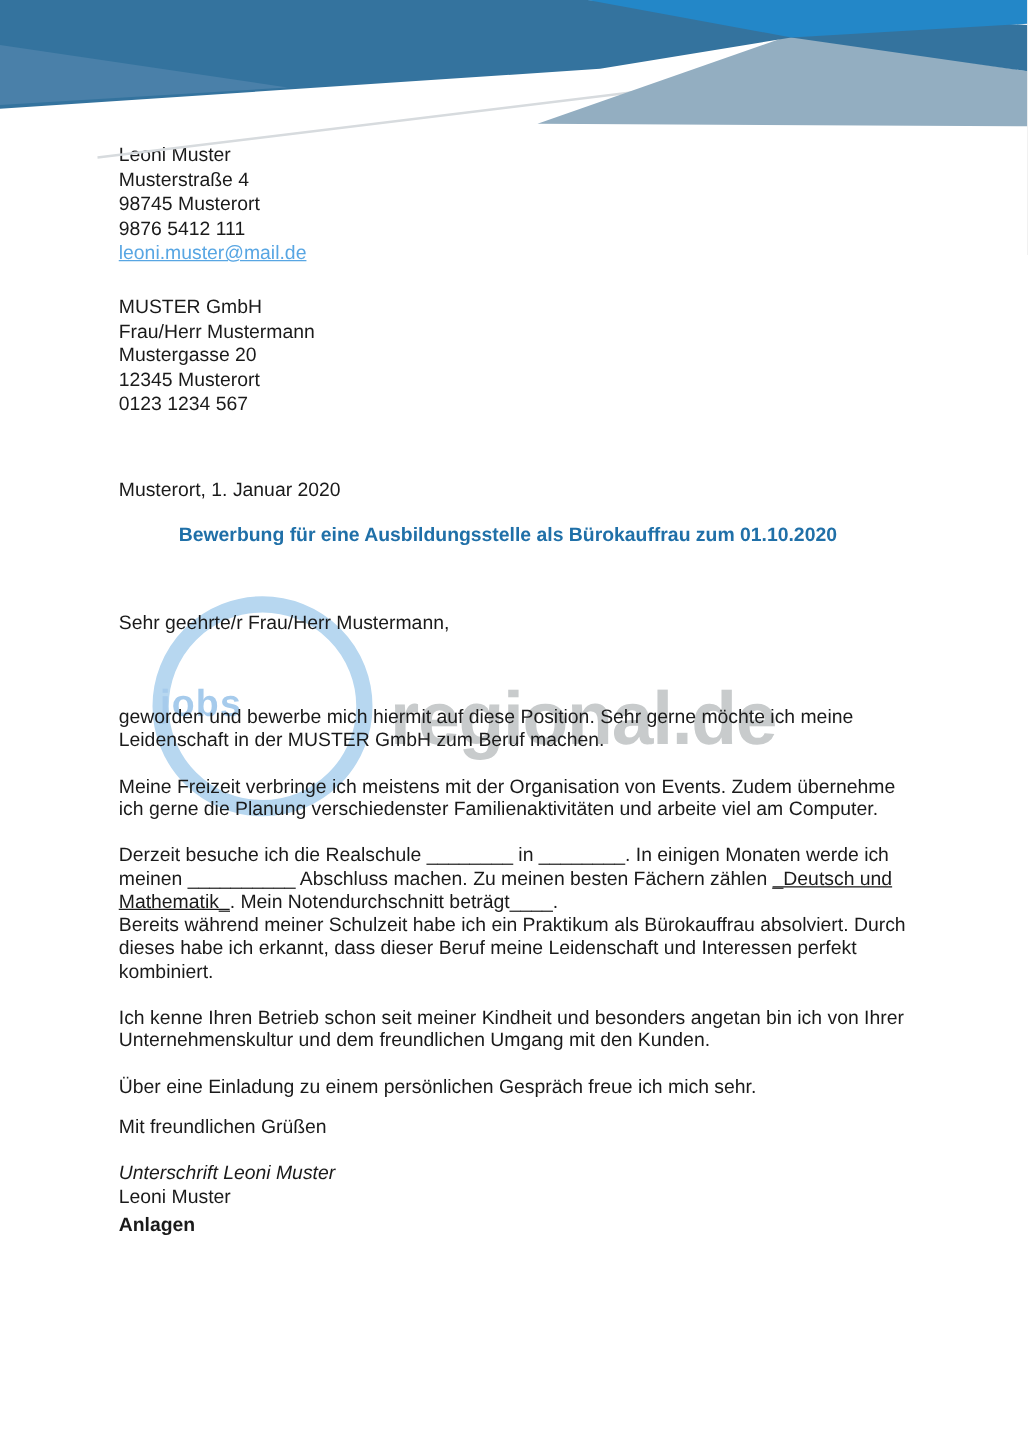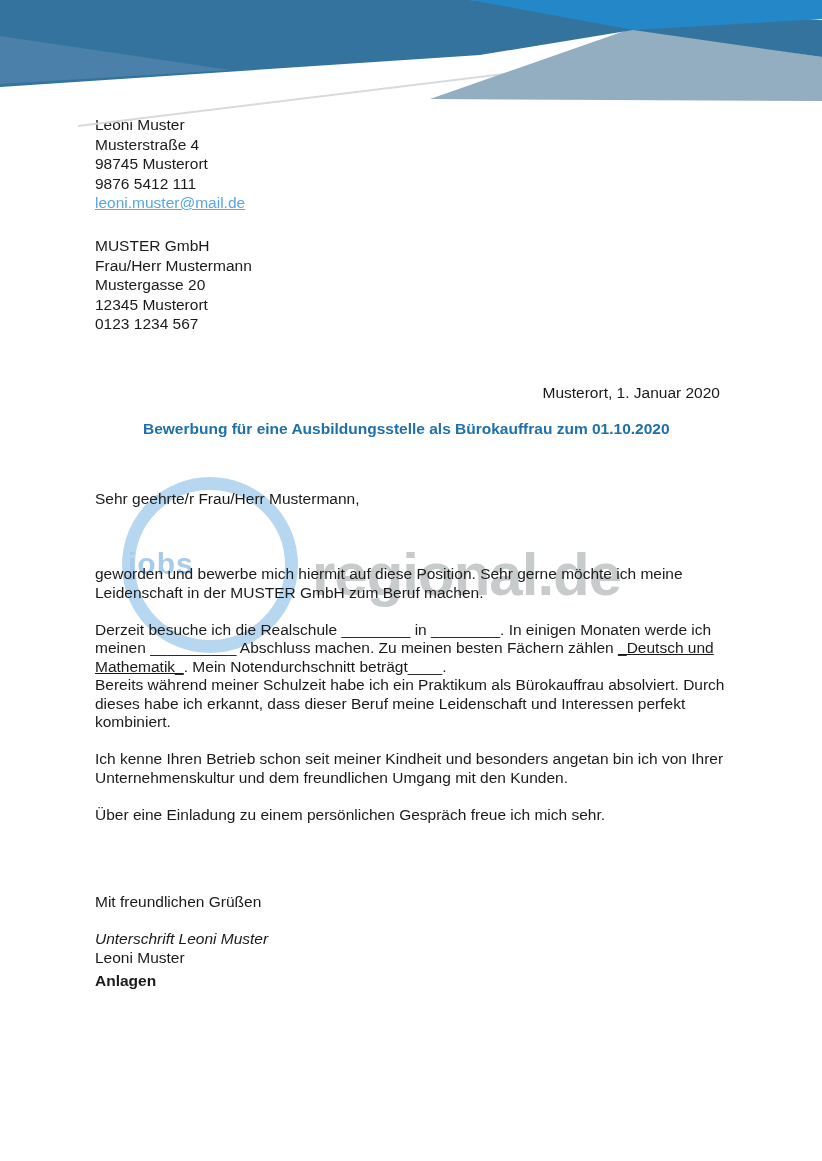--- a/index.html
+++ b/index.html
@@ -28,21 +28,21 @@
     position:absolute;left:312px;top:545px;
     font-size:60px;font-weight:700;letter-spacing:-1px;color:#c8cbcc;line-height:1;
   }
   
   .txt{position:absolute;z-index:2;}
   .addr{left:95px;width:420px;}
   .sender{top:116px;}
   .recipient{top:237px;}
   .addr div{height:19.5px;}
   .email-link{color:#58a6e3;text-decoration:underline;cursor:pointer;}
-  .date{left:95px;top:384px;width:625px;text-align:right;}
+  .date{left:95px;top:384px;width:625px;}
   .subject{left:95px;top:420px;width:680px;font-weight:700;color:#2070a8;margin-left:48px;}
   .body-block{left:95px;top:490px;width:680px;}
   .body-block p{margin:0 0 18.5px 0;}
   .body-block p.salutation{margin-bottom:38px;}
   .closing{left:95px;top:893px;width:500px;}
   .closing .gap{height:18.5px;}
   .sig-italic{font-style:italic;}
   .attachments{font-weight:700;margin-top:5px;}
 </style>
 </head>
@@ -80,20 +80,21 @@
     <div>0123 1234 567</div>
   </div>
 
   <div class="txt date">Musterort, 1. Januar 2020</div>
 
   <div class="txt subject">Bewerbung für eine Ausbildungsstelle als Bürokauffrau zum 01.10.2020</div>
 
   <div class="txt body-block">
     <p class="salutation">Sehr geehrte/r Frau/Herr Mustermann,</p>
     <p><br><span>geworden und bewerbe mich hiermit auf diese Position. Sehr gerne möchte ich meine</span><br><span>Leidenschaft in der MUSTER GmbH zum Beruf machen.</span></p>
+    <p><span>Meine Freizeit verbringe ich meistens mit der Organisation von Events. Zudem übernehme</span><br><span>ich gerne die Planung verschiedenster Familienaktivitäten und arbeite viel am Computer.</span></p>
     <p><span>Derzeit besuche ich die Realschule ________ in ________. In einigen Monaten werde ich</span><br><span>meinen __________ Abschluss machen. Zu meinen besten Fächern zählen </span><span style="text-decoration: underline;">_Deutsch und</span><br><span style="text-decoration: underline;">Mathematik_</span><span>. Mein Notendurchschnitt beträgt____.</span><br><span>Bereits während meiner Schulzeit habe ich ein Praktikum als Bürokauffrau absolviert. Durch</span><br><span>dieses habe ich erkannt, dass dieser Beruf meine Leidenschaft und Interessen perfekt</span><br><span>kombiniert.</span></p>
     <p><span>Ich kenne Ihren Betrieb schon seit meiner Kindheit und besonders angetan bin ich von Ihrer</span><br><span>Unternehmenskultur und dem freundlichen Umgang mit den Kunden.</span></p>
     <p><span>Über eine Einladung zu einem persönlichen Gespräch freue ich mich sehr.</span></p>
   </div>
 
   <div class="txt closing">
     <div>Mit freundlichen Grüßen</div>
     <div class="gap"></div>
     <div class="sig-italic">Unterschrift Leoni Muster</div>
     <div>Leoni Muster</div>

